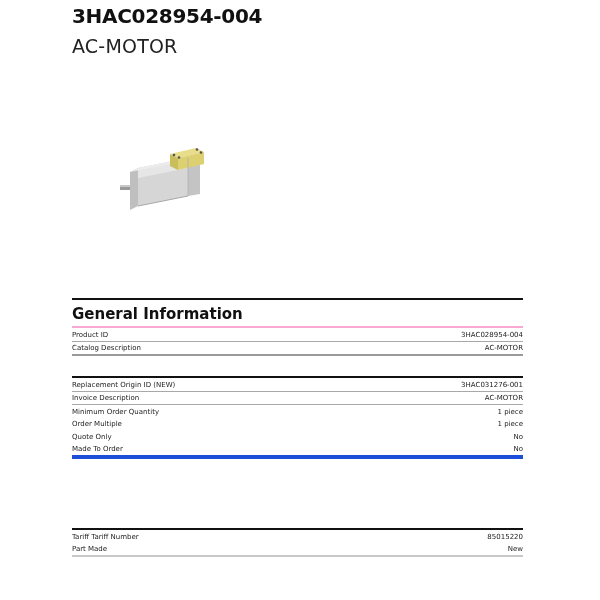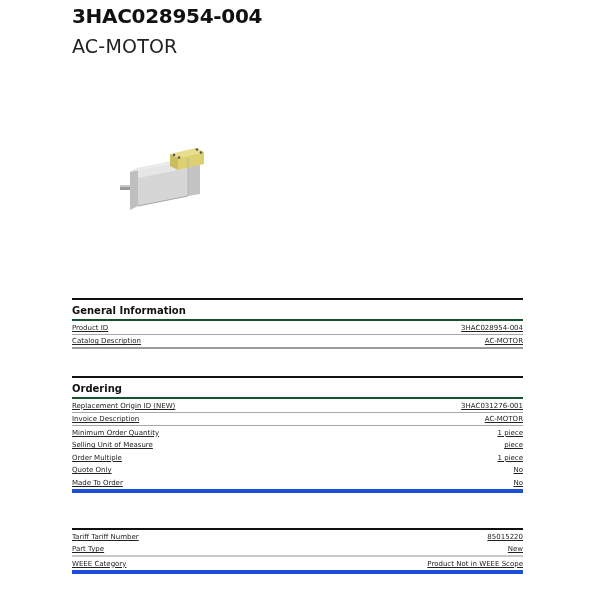--- a/index.html
+++ b/index.html
@@ -41,35 +41,34 @@
     }
     .section {
       position: absolute;
       left: 72px;
       width: 451px;
     }
     .section-top {
       border-top: 2px solid #111;
     }
     .section-header {
-      font-size: 10px;
+      font-size: 15px;
       font-weight: bold;
       padding: 5px 0 3px 0;
-      border-bottom: 2px solid #14532d;
+      border-bottom: 2px solid #f9a8d4;
       color: #111;
     }
     .row {
       display: flex;
       justify-content: space-between;
       align-items: flex-start;
       font-size: 7px;
       line-height: 8px;
       padding: 2.5px 0 2px 0;
       color: #222;
-      text-decoration: underline;
     }
     .row.divider {
       border-bottom: 1px solid #a8a8a8;
     }
     .row.end {
       border-bottom: 4px solid #1d4ed8;
     }
     .row .label {
       flex: 0 0 auto;
       max-width: 140px;
@@ -118,36 +117,31 @@
     <span class="label">Product ID</span>
     <span class="value">3HAC028954-004</span>
   </div>
   <div class="row divider" style="border-bottom:2px solid #9a9a9a;">
     <span class="label">Catalog Description</span>
     <span class="value">AC-MOTOR</span>
   </div>
 </div>
 
 <div class="section section-top" style="top:376px;">
-  <div class="section-header">Ordering</div>
   <div class="row divider">
     <span class="label">Replacement Origin ID (NEW)</span>
     <span class="value">3HAC031276-001</span>
   </div>
   <div class="row divider">
     <span class="label">Invoice Description</span>
     <span class="value">AC-MOTOR</span>
   </div>
   <div class="row">
     <span class="label">Minimum Order Quantity</span>
     <span class="value">1 piece</span>
-  </div>
-  <div class="row">
-    <span class="label">Selling Unit of Measure</span>
-    <span class="value">piece</span>
   </div>
   <div class="row">
     <span class="label">Order Multiple</span>
     <span class="value">1 piece</span>
   </div>
   <div class="row">
     <span class="label">Quote Only</span>
     <span class="value">No</span>
   </div>
   <div class="row end">
@@ -155,20 +149,16 @@
     <span class="value">No</span>
   </div>
 </div>
 
 <div class="section section-top" style="top:528px;">
   <div class="row">
     <span class="label">Tariff Tariff Number</span>
     <span class="value">85015220</span>
   </div>
   <div class="row divider" style="border-bottom:2px solid #c8c8c8;">
-    <span class="label">Part Type</span>
+    <span class="label">Part Made</span>
     <span class="value">New</span>
-  </div>
-  <div class="row end">
-    <span class="label">WEEE Category</span>
-    <span class="value">Product Not in WEEE Scope</span>
   </div>
 </div>
 
 </body></html>

